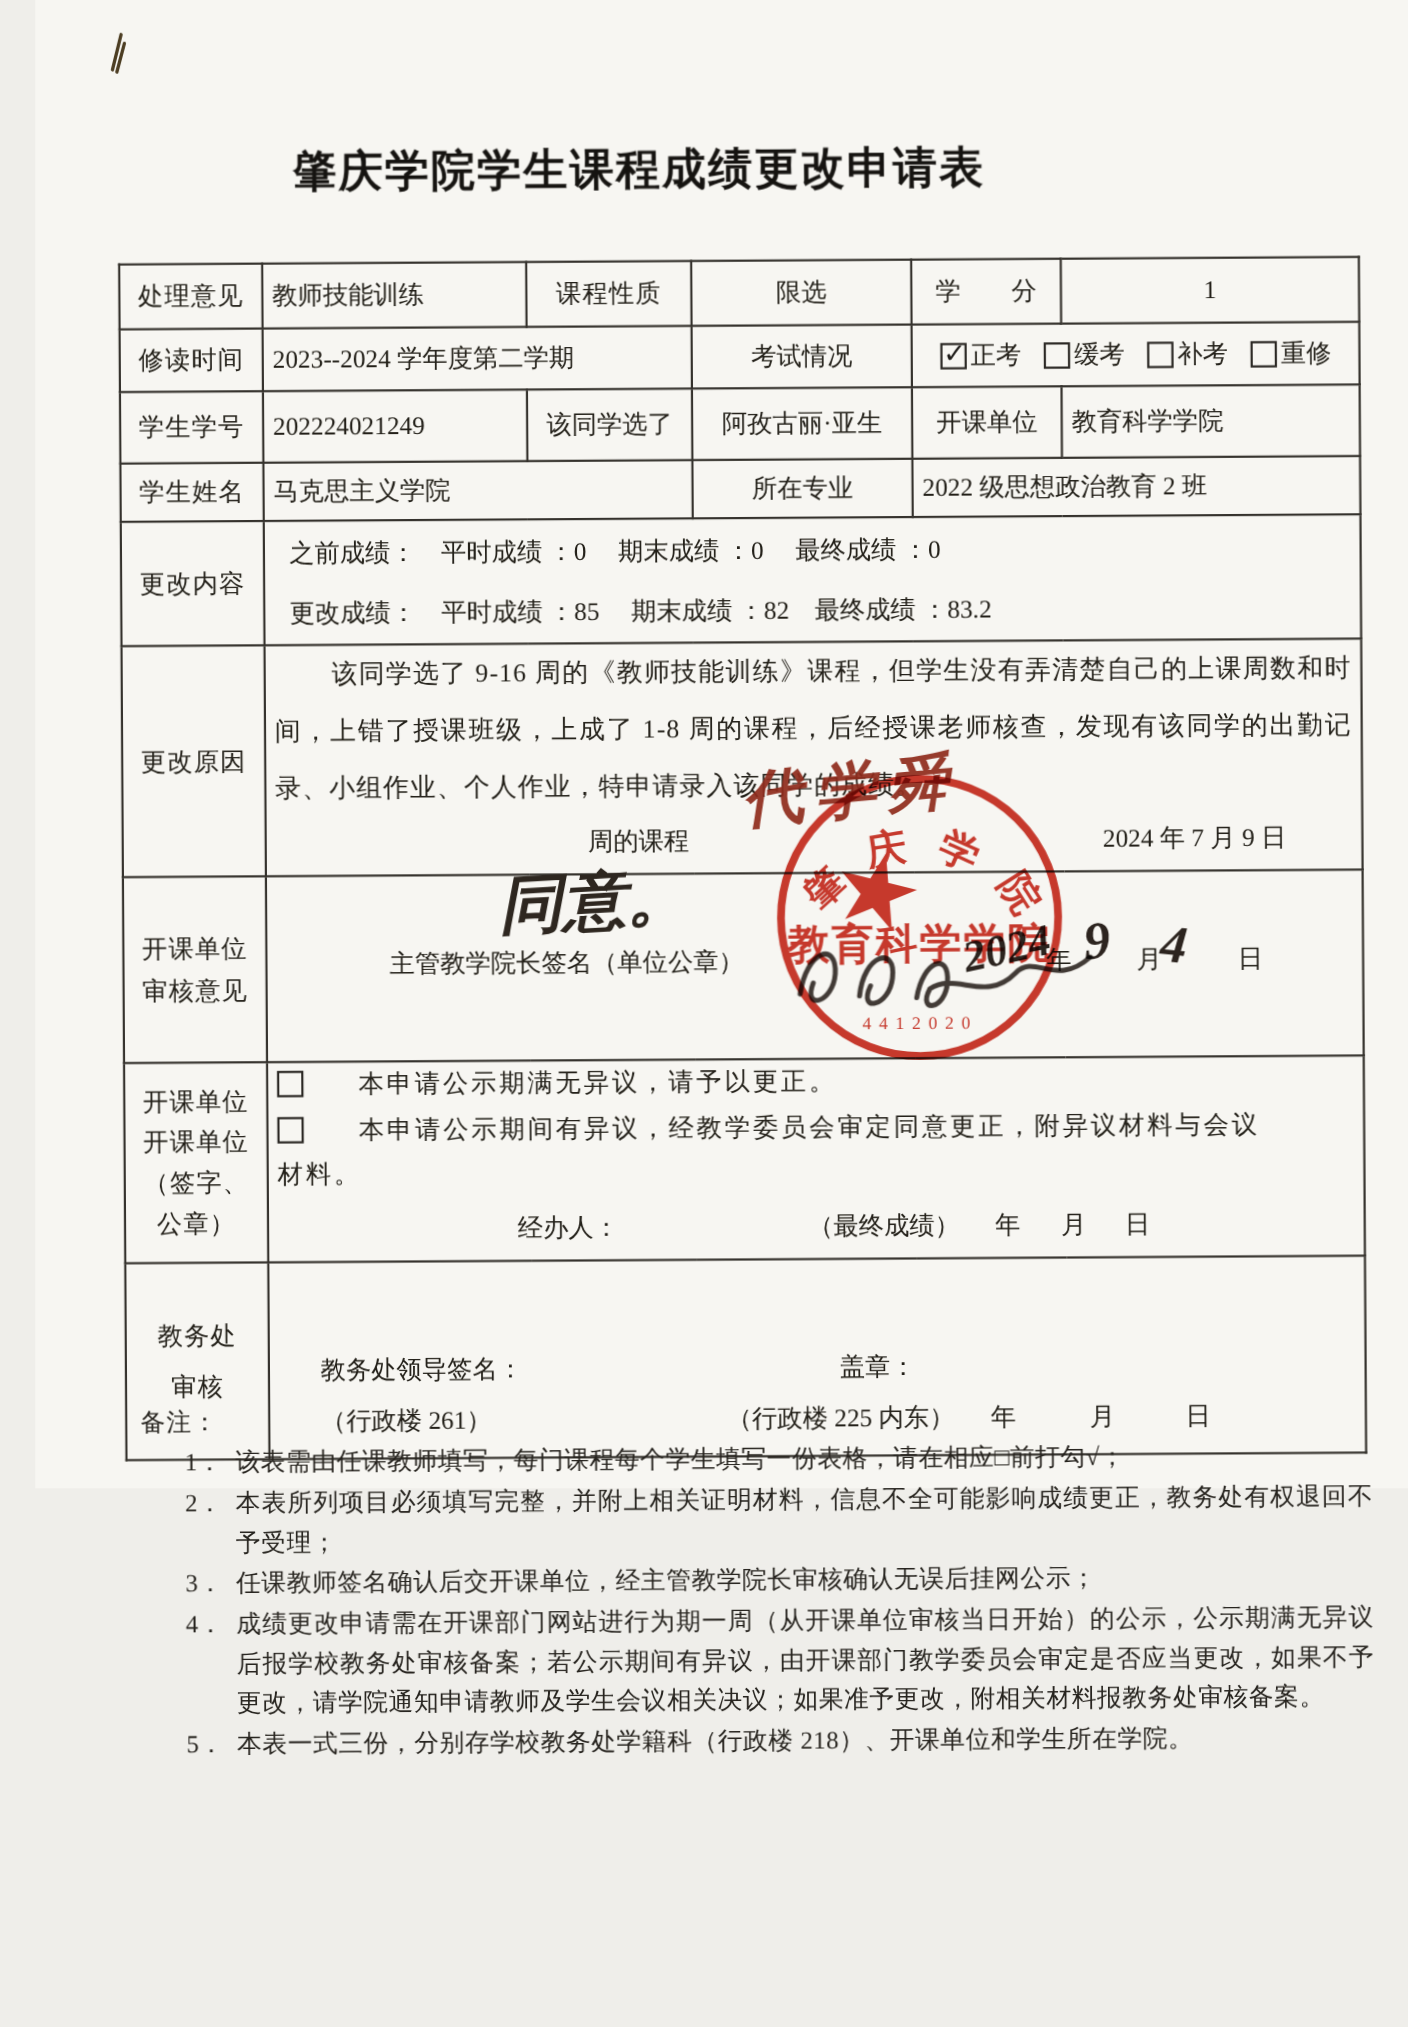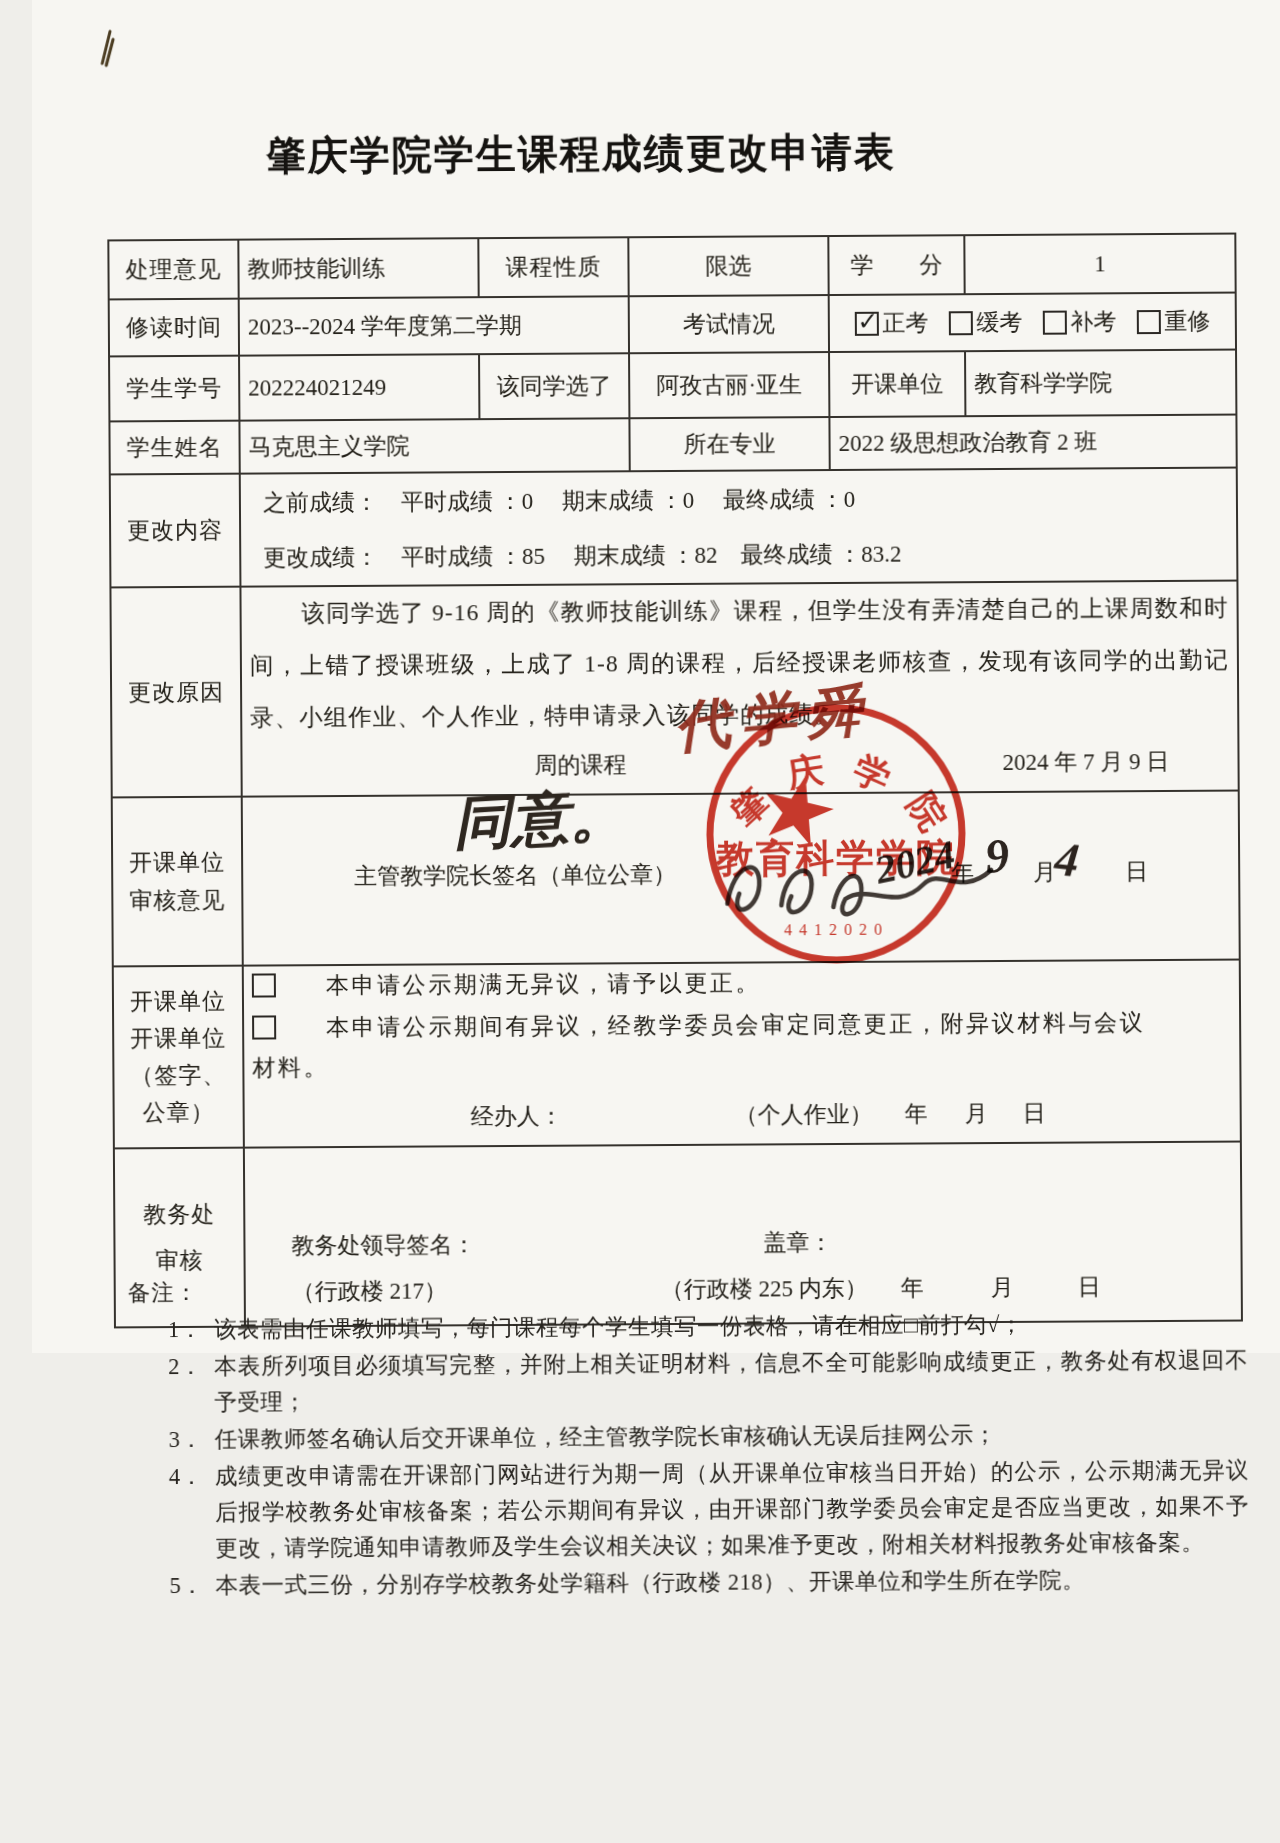--- a/index.html
+++ b/index.html
@@ -205,37 +205,37 @@
           <div>（签字、</div>
           <div>公章）</div>
         </td>
         <td class="dec-cell" colspan="5">
           <div class="opts">
             <div class="opt"><span class="cb"></span><span class="gap"></span><span>本申请公示期满无异议，请予以更正。</span></div>
             <div class="opt"><span class="cb"></span><span class="gap"></span><span>本申请公示期间有异议，经教学委员会审定同意更正，附异议材料与会议材料。</span></div>
           </div>
           <div class="dec-line">
             <span class="pos" style="left:218px">经办人：</span>
-            <span class="pos" style="left:482px">（个人作业）</span>
+            <span class="pos" style="left:482px">（最终成绩）</span>
             <span class="pos" style="left:652px">年</span>
             <span class="pos" style="left:712px">月</span>
             <span class="pos" style="left:770px">日</span>
           </div>
         </td>
       </tr>
 
       <tr>
         <td class="lbl two-line" style="height:177px;line-height:46px">
           <div>教务处</div>
           <div>审核</div>
         </td>
         <td class="ao-cell" colspan="5">
           <span class="ao-pos" style="left:46px;top:82px">教务处领导签名：</span>
           <span class="ao-pos" style="left:518px;top:82px">盖章：</span>
-          <span class="ao-pos" style="left:46px;top:128px">（行政楼 217）</span>
+          <span class="ao-pos" style="left:46px;top:128px">（行政楼 261）</span>
           <span class="ao-pos" style="left:415px;top:128px">（行政楼 225 内东）</span>
           <span class="ao-pos" style="left:655px;top:128px">年</span>
           <span class="ao-pos" style="left:745px;top:128px">月</span>
           <span class="ao-pos" style="left:832px;top:128px">日</span>
         </td>
       </tr>
     </tbody>
       </table>
 
     <div class="notes">

